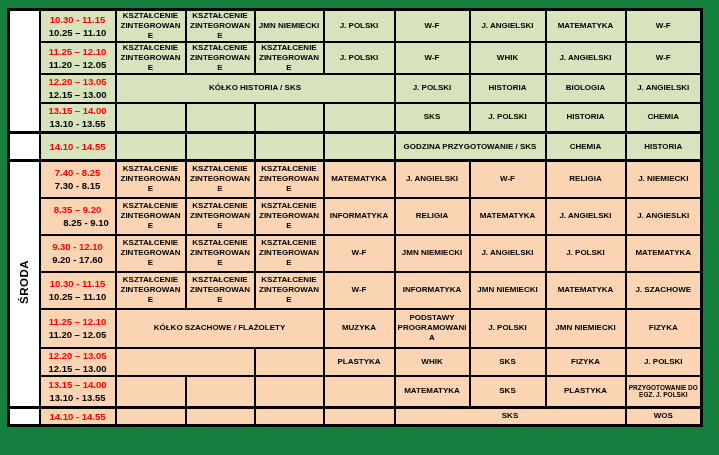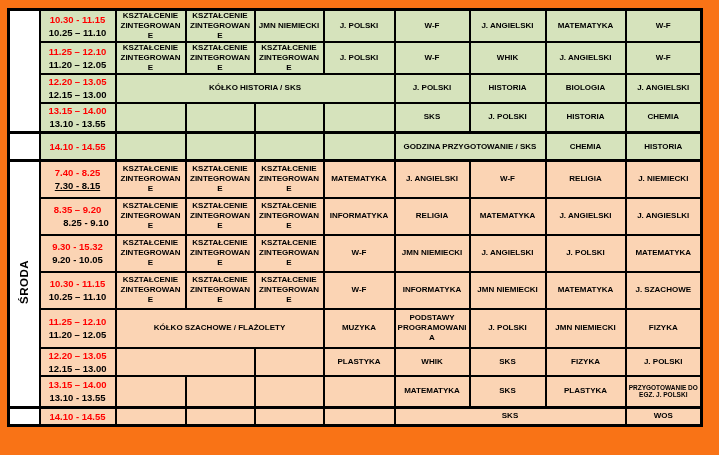--- a/index.html
+++ b/index.html
@@ -1,17 +1,17 @@
 <!DOCTYPE html>
 <html><head>
 <meta charset="utf-8">
 <style>
   html,body{margin:0;padding:0;background:#ffffff;}
   .canvas{
-    position:relative;width:719px;height:455px;overflow:hidden;background:#f97316;
+    position:relative;width:719px;height:455px;overflow:hidden;background:#15803d;
     font-family:"Liberation Sans", sans-serif;
   }
   table.timetable{
     position:absolute;left:7px;top:8px;
     border-collapse:collapse;table-layout:fixed;
     border:3px solid #000;
   }
   td{
     border:2px solid #000;
     overflow:hidden;
@@ -133,21 +133,21 @@
           <td class="subject-cell" style="background: rgb(214, 227, 188);"></td>
           <td class="subject-cell" style="background: rgb(214, 227, 188);"></td>
           <td class="subject-cell" colspan="2" style="background: rgb(214, 227, 188);">GODZINA PRZYGOTOWANIE / SKS</td>
           <td class="subject-cell" style="background: rgb(214, 227, 188);">CHEMIA</td>
           <td class="subject-cell" style="background: rgb(214, 227, 188);">HISTORIA</td>
         </tr>
         <tr class="section-start" style="height: 37px;">
           <td class="day-cell" rowspan="7"><div class="day-label">ŚRODA</div></td>
           <td class="time-cell" style="background: rgb(251, 212, 180); margin-top: 40px;">
             <div class="time-primary" style="color: rgb(255, 0, 0);">7.40 - 8.25</div>
-            <div class="time-secondary" style="color: rgb(0, 0, 0); text-decoration: underline;">7.30 - 8.15</div>
+            <div class="time-secondary" style="color: rgb(0, 0, 0);">7.30 - 8.15</div>
           </td>
           <td class="subject-cell" style="background: rgb(251, 212, 180);">KSZTAŁCENIE ZINTEGROWANE</td>
           <td class="subject-cell" style="background: rgb(251, 212, 180);">KSZTAŁCENIE ZINTEGROWANE</td>
           <td class="subject-cell" style="background: rgb(251, 212, 180);">KSZTAŁCENIE ZINTEGROWANE</td>
           <td class="subject-cell" style="background: rgb(251, 212, 180);">MATEMATYKA</td>
           <td class="subject-cell" style="background: rgb(251, 212, 180);">J. ANGIELSKI</td>
           <td class="subject-cell" style="background: rgb(251, 212, 180);">W-F</td>
           <td class="subject-cell" style="background: rgb(251, 212, 180);">RELIGIA</td>
           <td class="subject-cell" style="background: rgb(251, 212, 180);">J. NIEMIECKI</td>
         </tr>
@@ -160,22 +160,22 @@
           <td class="subject-cell" style="background: rgb(251, 212, 180);">KSZTAŁCENIE ZINTEGROWANE</td>
           <td class="subject-cell" style="background: rgb(251, 212, 180);">KSZTAŁCENIE ZINTEGROWANE</td>
           <td class="subject-cell" style="background: rgb(251, 212, 180);">INFORMATYKA</td>
           <td class="subject-cell" style="background: rgb(251, 212, 180);">RELIGIA</td>
           <td class="subject-cell" style="background: rgb(251, 212, 180);">MATEMATYKA</td>
           <td class="subject-cell" style="background: rgb(251, 212, 180);">J. ANGIELSKI</td>
           <td class="subject-cell" style="background: rgb(251, 212, 180);">J. ANGIESLKI</td>
         </tr>
         <tr style="height: 37px;">
           <td class="time-cell" style="background: rgb(251, 212, 180);">
-            <div class="time-primary" style="color: rgb(255, 0, 0);">9.30 - 15.32</div>
-            <div class="time-secondary" style="color: rgb(0, 0, 0);">9.20 - 10.05</div>
+            <div class="time-primary" style="color: rgb(255, 0, 0);">9.30 - 12.10</div>
+            <div class="time-secondary" style="color: rgb(0, 0, 0);">9.20 - 17.60</div>
           </td>
           <td class="subject-cell" style="background: rgb(251, 212, 180);">KSZTAŁCENIE ZINTEGROWANE</td>
           <td class="subject-cell" style="background: rgb(251, 212, 180);">KSZTAŁCENIE ZINTEGROWANE</td>
           <td class="subject-cell" style="background: rgb(251, 212, 180);">KSZTAŁCENIE ZINTEGROWANE</td>
           <td class="subject-cell" style="background: rgb(251, 212, 180);">W-F</td>
           <td class="subject-cell" style="background: rgb(251, 212, 180);">JMN NIEMIECKI</td>
           <td class="subject-cell" style="background: rgb(251, 212, 180);">J. ANGIELSKI</td>
           <td class="subject-cell" style="background: rgb(251, 212, 180);">J. POLSKI</td>
           <td class="subject-cell" style="background: rgb(251, 212, 180);">MATEMATYKA</td>
         </tr>

